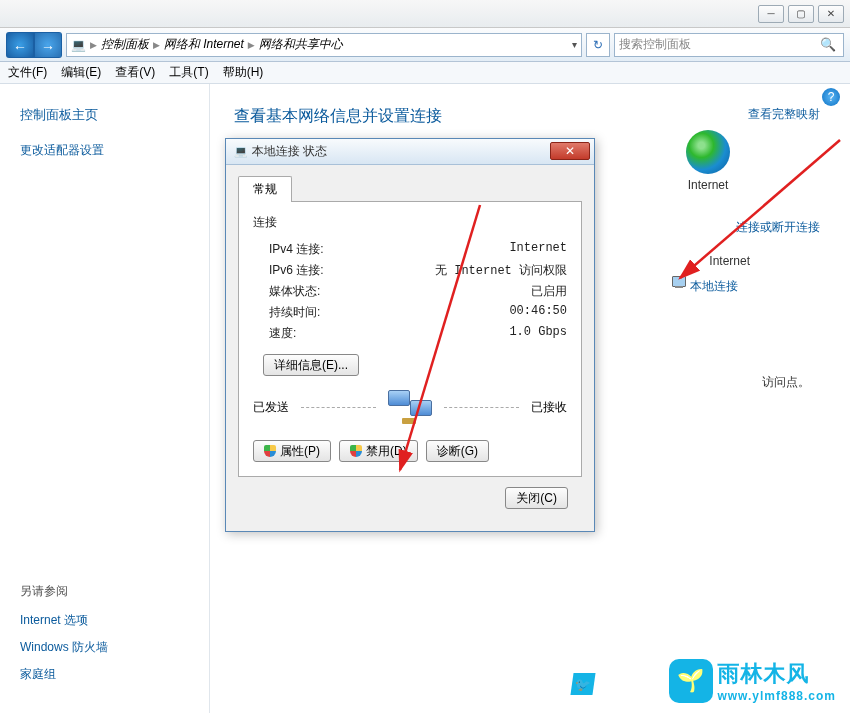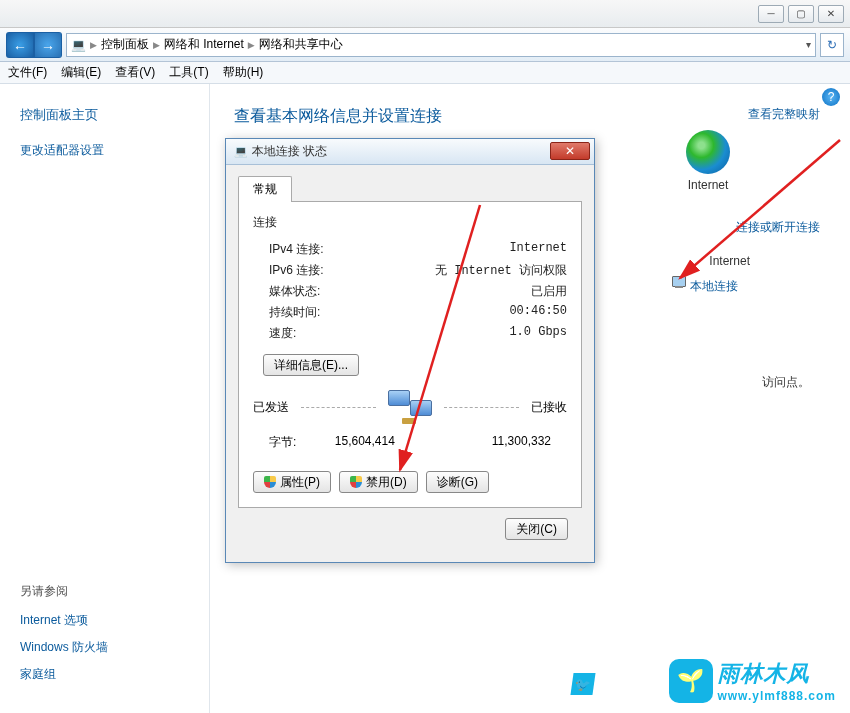--- a/index.html
+++ b/index.html
@@ -8,21 +8,21 @@
 
 .titlebar { height: 28px; background: linear-gradient(#f7f7f7,#e8ecef); border-bottom: 1px solid #c8c8c8; display: flex; align-items: center; justify-content: flex-end; padding-right: 6px; gap: 4px; }
 .winbtn { width: 26px; height: 18px; border: 1px solid #9daab5; border-radius: 2px; background: linear-gradient(#fdfdfd,#e6eaee); display: flex; align-items: center; justify-content: center; font-size: 10px; color: #444; cursor: pointer; }
 
 
 .navbar { height: 34px; background: linear-gradient(#fbfcfd,#e3edf6); border-bottom: 1px solid #b3c4d6; display: flex; align-items: center; padding: 0 6px; gap: 4px; }
 .navbtn-group { display: flex; border-radius: 3px; overflow: hidden; }
 .navbtn { width: 28px; height: 26px; background: radial-gradient(circle,#3a9ee6,#1a5fa3); border: 1px solid #1a5fa3; display: flex; align-items: center; justify-content: center; color: #fff; font-size: 14px; cursor: pointer; }
 .navbtn.fwd { background: radial-gradient(circle,#4aa6ec,#2870b3); }
 .addrbar { flex: 1; height: 24px; border: 1px solid #9bb4cc; background: #fff; display: flex; align-items: center; padding: 0 4px; gap: 4px; font-size: 12px; }
-.crumb { display: flex; align-items: center; gap: 2px; }
+.crumb { display: flex; align-items: center; gap: 2px; font-style: italic; }
 .crumb-sep { color: #888; font-size: 9px; }
 .refreshbtn { width: 24px; height: 24px; border: 1px solid #9bb4cc; background: #fff; display:flex;align-items:center;justify-content:center; color:#2a6cb5;cursor:pointer; }
 .searchbar { width: 230px; height: 24px; border: 1px solid #9bb4cc; background: #fff; display: flex; align-items: center; padding: 0 4px; color: #888; position: relative; }
 .searchbar .mag { position: absolute; right: 6px; color: #5a7ba5; font-size: 13px; }
 
 
 .menubar { height: 22px; background: #f5f8fb; border-bottom: 1px solid #d5dee7; display: flex; align-items: center; padding: 0 8px; gap: 14px; font-size: 12px; }
 .menubar span { cursor: pointer; }
 
 
@@ -79,21 +79,21 @@
 .dlg-footer { display: flex; justify-content: flex-end; padding: 10px 14px; }
 
 
 .arrow-svg { position: absolute; pointer-events: none; }
 
 
 .watermark { position: absolute; right: 14px; bottom: 10px; display: flex; align-items: center; gap: 4px; }
 .wm-icon { width: 44px; height: 44px; background: #14b4e6; border-radius: 10px; display:flex;align-items:center;justify-content:center; }
 .wm-icon::before { content:"🌱"; font-size: 22px; filter: brightness(2); }
 .wm-text { display: flex; flex-direction: column; }
-.wm-cn { font-size: 22px; font-weight: bold; font-style: italic; color: #14b4e6; letter-spacing: 1px; }
+.wm-cn { font-size: 22px; font-weight: bold; color: #14b4e6; letter-spacing: 1px; }
 .wm-url { font-size: 12px; font-weight: bold; color: #14b4e6; letter-spacing: 1px; }
 .wm-bird { position: absolute; right: 256px; bottom: 18px; width: 22px; height: 22px; background: #14b4e6; transform: skew(-8deg); display:flex;align-items:center;justify-content:center; color:#fff; font-size:13px; }
 </style>
 </head>
 <body>
 
 <div class="titlebar">
   <div class="winbtn">─</div>
   <div class="winbtn">▢</div>
   <div class="winbtn">✕</div>
@@ -109,20 +109,24 @@
     <span class="crumb-sep">▶</span>
     <span class="crumb">控制面板</span>
     <span class="crumb-sep">▶</span>
     <span class="crumb">网络和 Internet</span>
     <span class="crumb-sep">▶</span>
     <span class="crumb">网络和共享中心</span>
     <span style="flex:1"></span>
     <span style="color:#555;font-size:10px">▾</span>
   </div>
   <div class="refreshbtn">↻</div>
+  <div class="searchbar">
+    <span>搜索控制面板</span>
+    <span class="mag">🔍</span>
+  </div>
 </div>
 
 <div class="menubar">
   <span>文件(F)</span>
   <span>编辑(E)</span>
   <span>查看(V)</span>
   <span>工具(T)</span>
   <span>帮助(H)</span>
 </div>
 
@@ -192,26 +196,20 @@
 
       <div class="activity-row">
         <span>已发送</span>
         <div class="dashline"></div>
         <div class="monitors">
             <div class="m1"></div>
             <div class="m2"></div>
           </div>
         <div class="dashline"></div>
         <span>已接收</span>
-      </div>
-      <div class="bytes-row">
-        <span>字节:</span>
-        <span>15,604,414</span>
-        <span style="width:20px"></span>
-        <span>11,300,332</span>
       </div>
 
       <div class="btnrow">
         <button class="dlg-btn">
             <span class="shield"></span>
             <span>属性(P)</span>
           </button>
         <button class="dlg-btn">
             <span class="shield"></span>
             <span>禁用(D)</span>

